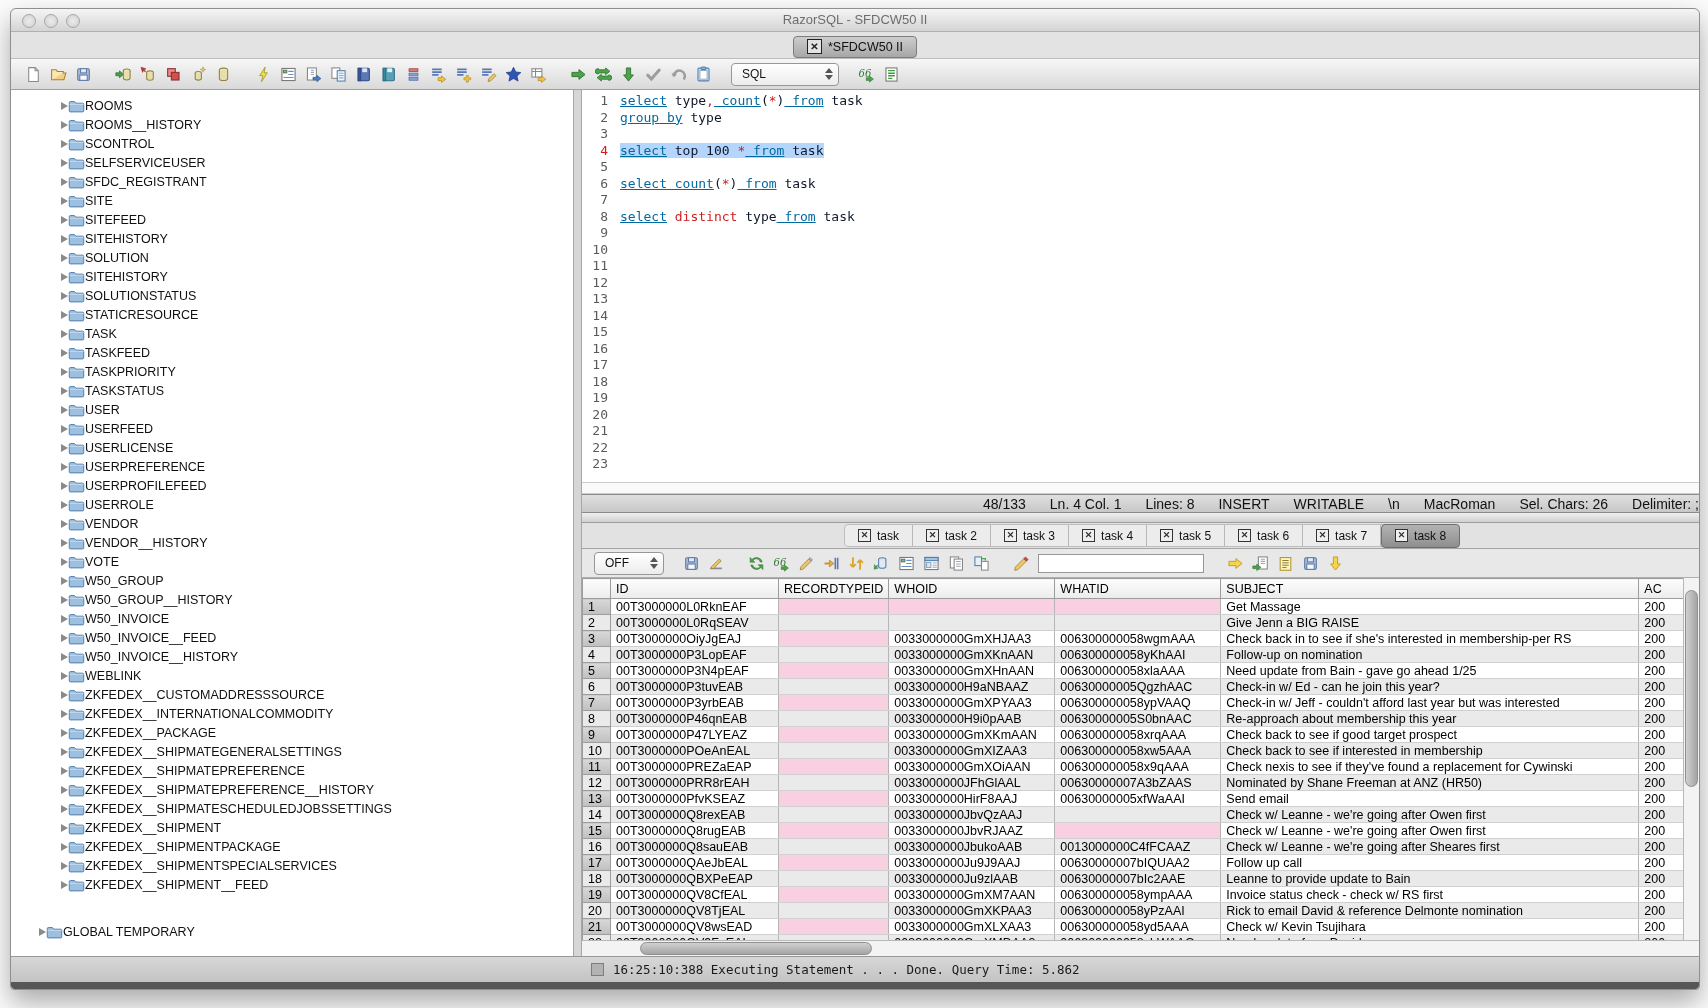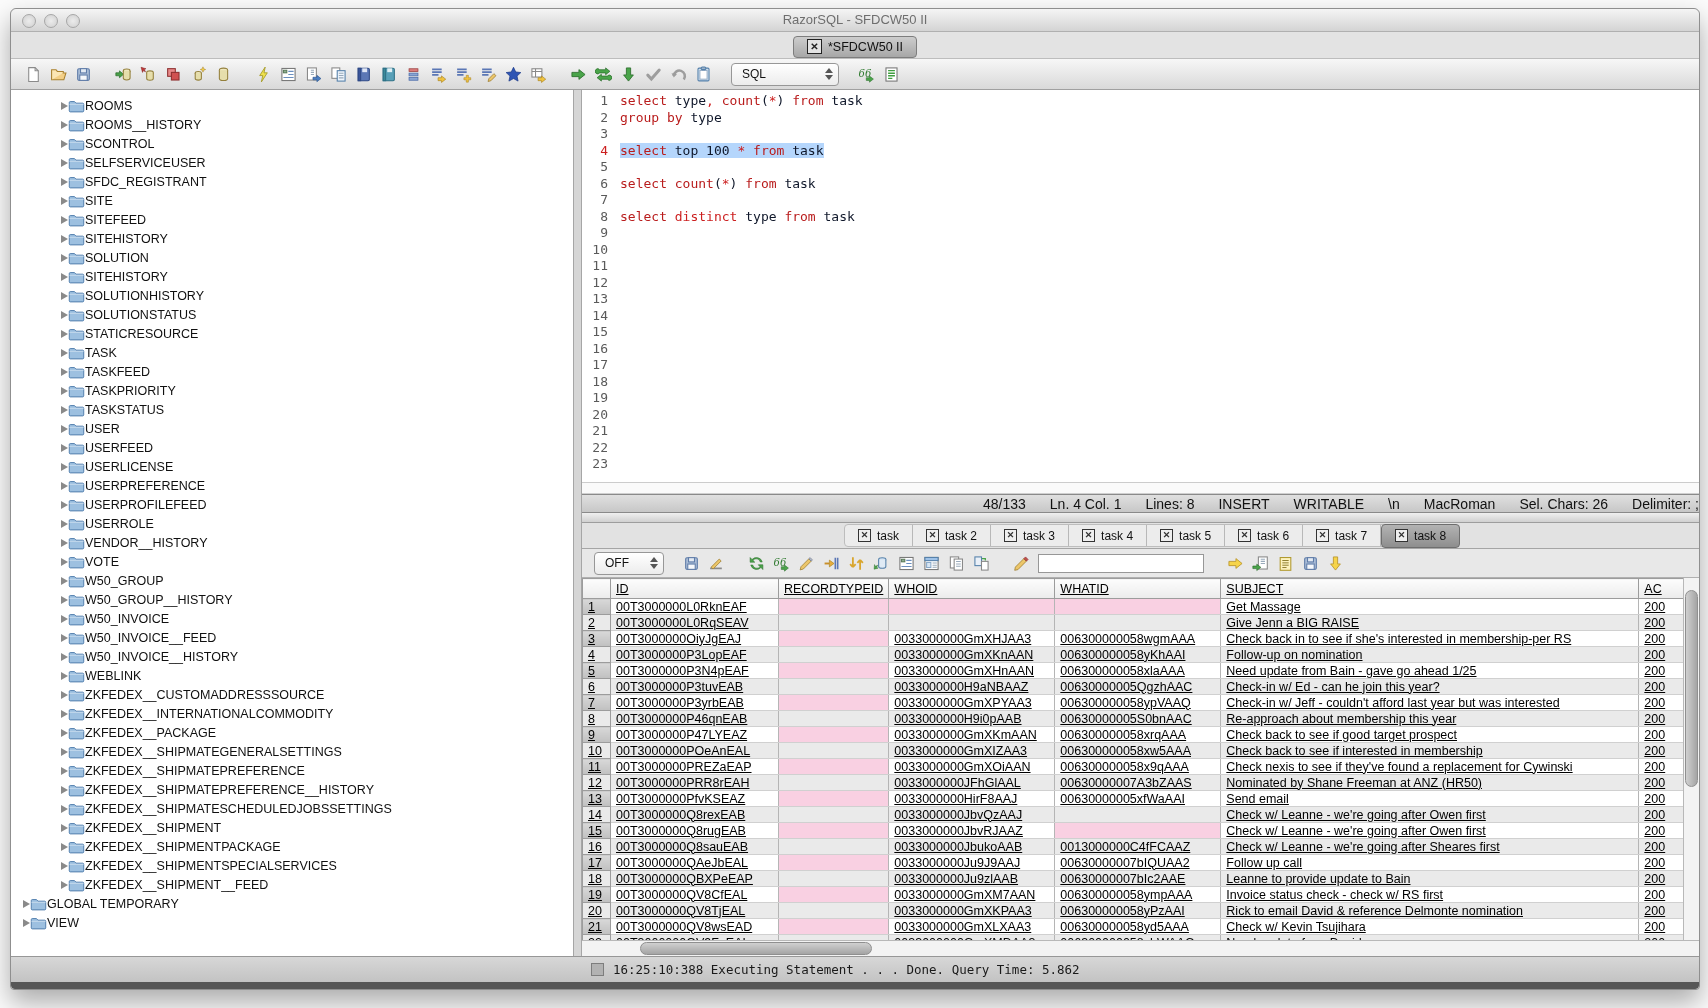--- a/index.html
+++ b/index.html
@@ -33,33 +33,33 @@
   .stepper i{display:block;width:0;height:0;}
   .stepper .up{border-left:4px solid transparent;border-right:4px solid transparent;border-bottom:5px solid #555;}
   .stepper .dn{border-left:4px solid transparent;border-right:4px solid transparent;border-top:5px solid #555;}
   
   .main{flex:1;display:flex;min-height:0;}
   .tree-panel{width:562px;flex:none;background:#fff;overflow:hidden;padding-top:6px;}
   .vsplit{width:7px;flex:none;background:#d6d6d6;border-left:1px solid #a6a6a6;border-right:1px solid #a6a6a6;}
   .right{flex:1;display:flex;flex-direction:column;min-width:0;background:#fff;}
   
   .trow{height:19px;display:flex;align-items:center;padding-left:50px;font-size:12.5px;color:#101010;white-space:nowrap;}
-  .trow.outer{padding-left:12px;}
+  .trow.outer{padding-left:28px;margin-top:28px;}
   .tri{width:0;height:0;border-left:7px solid #8a8a8a;border-top:4.5px solid transparent;border-bottom:4.5px solid transparent;flex:none;}
   .ficon{display:inline-flex;width:17px;height:17px;flex:none;}
   
   .editor{height:389px;flex:none;display:flex;border-bottom:1px solid #cccccc;
     font-family:"DejaVu Sans Mono",monospace;font-size:13px;line-height:16.5px;padding-top:3px;overflow:hidden;background:#fff;}
   .gutter{width:26px;flex:none;text-align:right;padding-right:5px;color:#5a5a5a;}
   .gutter div{height:16.5px;}
   .gutter .cur{color:#cc1f1f;}
   .code{flex:1;padding-left:7px;white-space:pre;color:#000;}
   .code .line{height:16.5px;}
   .code .sel{background:#b5d6fc;}
-  .tok-k{color:#b91c1c;}
+  .tok-k{color:#0369a1;text-decoration:underline;}
   .tok-r{color:#cc1f1f;}
   .tok-p{color:#0f172a;}
   .editor-hscroll{height:10px;flex:none;background:#fafafa;border-bottom:1px solid #cfcfcf;}
   .editor-status{height:17px;flex:none;background:linear-gradient(#e0e0e0,#c7c7c7);border-top:1px solid #8a8a8a;
     border-bottom:1px solid #8a8a8a;display:flex;align-items:center;justify-content:flex-end;gap:24px;
     font-size:14px;color:#111;}
   .hsplit{height:9px;flex:none;background:linear-gradient(#f0f0f0,#d0d0d0);border-bottom:1px solid #9d9d9d;}
   
   .rtabs{height:25px;flex:none;background:#e2e2e2;border-bottom:1px solid #a5a5a5;display:flex;align-items:center;padding-left:262px;}
   .rtab-group{display:flex;align-items:center;border:1px solid #bdbdbd;border-radius:4px;background:#ececec;height:21px;}
@@ -68,21 +68,21 @@
   .rtab:last-child{border-right:none;}
   .rtab.active{background:linear-gradient(#b3b3b3,#8e8e8e);border-radius:4px;border:1px solid #6e6e6e;
     margin:-1px -1px -1px 0;height:22px;}
   
   .rtoolbar{height:28px;flex:none;background:#e8e8e8;border-bottom:1px solid #b0b0b0;display:flex;
     align-items:center;padding-left:12px;}
   .rinput{width:158px;height:17px;border:1px solid #979797;background:#fff;margin:0 4px;flex:none;
     font-size:12px;padding:0 3px;outline:none;}
   
   .grid-wrap{flex:1;min-height:0;display:flex;background:#fff;position:relative;overflow:hidden;}
-  table.grid{border-collapse:collapse;table-layout:fixed;font-size:12.5px;align-self:flex-start;text-decoration:underline;}
+  table.grid{border-collapse:collapse;table-layout:fixed;font-size:12.5px;align-self:flex-start;}
   table.grid th{background:linear-gradient(#fdfdfd,#ebebeb);border:1px solid #9c9c9c;font-weight:normal;
     text-align:left;padding:1px 5px;height:17px;overflow:hidden;white-space:nowrap;}
   table.grid td{border-left:1px solid #b5b5b5;border-right:1px solid #b5b5b5;border-top:1px solid #d0d0d0;
     border-bottom:1px solid #d0d0d0;padding:0 5px;height:15px;white-space:nowrap;overflow:hidden;background:#fff;}
   table.grid tr.alt td{background:#eaeaea;}
   table.grid td.rownum{background:linear-gradient(#d8d8d8,#c0c0c0);border:1px solid #9c9c9c;}
   table.grid td.pink{background:#f9d0e2;}
   .vscroll{position:absolute;right:0;top:0;bottom:0;width:15px;background:#f3f3f3;border-left:1px solid #b8b8b8;}
   .vthumb{position:absolute;left:1px;right:1px;top:12px;height:195px;border-radius:7px;border:1px solid #8f8f8f;
     background:linear-gradient(90deg,#d0d0d0,#a4a4a4);}
@@ -411,30 +411,20 @@
             <span>SITEHISTORY</span>
           </div>
           <div class="trow">
             <span class="tri"></span>
             <span class="ficon">
               <svg width="17" height="17" viewBox="0 0 16 16">
                 <path d="M1.2 5.2c0-.5.4-.9.9-.9h4l1.4 1.5h6.4c.5 0 .9.4.9.9v6.4c0 .5-.4.9-.9.9H2.1c-.5 0-.9-.4-.9-.9z" fill="#9dc0e0" stroke="#4f7cab" stroke-width=".9"></path>
                 <path d="M1.4 6.9h13.2" stroke="#c6daec" stroke-width=".9"></path>
               </svg>
             </span>
-            <span>SOLUTIONHISTORY</span>
-          </div>
-          <div class="trow">
-            <span class="tri"></span>
-            <span class="ficon">
-              <svg width="17" height="17" viewBox="0 0 16 16">
-                <path d="M1.2 5.2c0-.5.4-.9.9-.9h4l1.4 1.5h6.4c.5 0 .9.4.9.9v6.4c0 .5-.4.9-.9.9H2.1c-.5 0-.9-.4-.9-.9z" fill="#9dc0e0" stroke="#4f7cab" stroke-width=".9"></path>
-                <path d="M1.4 6.9h13.2" stroke="#c6daec" stroke-width=".9"></path>
-              </svg>
-            </span>
             <span>SOLUTIONSTATUS</span>
           </div>
           <div class="trow">
             <span class="tri"></span>
             <span class="ficon">
               <svg width="17" height="17" viewBox="0 0 16 16">
                 <path d="M1.2 5.2c0-.5.4-.9.9-.9h4l1.4 1.5h6.4c.5 0 .9.4.9.9v6.4c0 .5-.4.9-.9.9H2.1c-.5 0-.9-.4-.9-.9z" fill="#9dc0e0" stroke="#4f7cab" stroke-width=".9"></path>
                 <path d="M1.4 6.9h13.2" stroke="#c6daec" stroke-width=".9"></path>
               </svg>
             </span>
@@ -532,20 +522,30 @@
           </div>
           <div class="trow">
             <span class="tri"></span>
             <span class="ficon">
               <svg width="17" height="17" viewBox="0 0 16 16">
                 <path d="M1.2 5.2c0-.5.4-.9.9-.9h4l1.4 1.5h6.4c.5 0 .9.4.9.9v6.4c0 .5-.4.9-.9.9H2.1c-.5 0-.9-.4-.9-.9z" fill="#9dc0e0" stroke="#4f7cab" stroke-width=".9"></path>
                 <path d="M1.4 6.9h13.2" stroke="#c6daec" stroke-width=".9"></path>
               </svg>
             </span>
             <span>USERROLE</span>
+          </div>
+          <div class="trow">
+            <span class="tri"></span>
+            <span class="ficon">
+              <svg width="17" height="17" viewBox="0 0 16 16">
+                <path d="M1.2 5.2c0-.5.4-.9.9-.9h4l1.4 1.5h6.4c.5 0 .9.4.9.9v6.4c0 .5-.4.9-.9.9H2.1c-.5 0-.9-.4-.9-.9z" fill="#9dc0e0" stroke="#4f7cab" stroke-width=".9"></path>
+                <path d="M1.4 6.9h13.2" stroke="#c6daec" stroke-width=".9"></path>
+              </svg>
+            </span>
+            <span>VENDOR</span>
           </div>
           <div class="trow">
             <span class="tri"></span>
             <span class="ficon">
               <svg width="17" height="17" viewBox="0 0 16 16">
                 <path d="M1.2 5.2c0-.5.4-.9.9-.9h4l1.4 1.5h6.4c.5 0 .9.4.9.9v6.4c0 .5-.4.9-.9.9H2.1c-.5 0-.9-.4-.9-.9z" fill="#9dc0e0" stroke="#4f7cab" stroke-width=".9"></path>
                 <path d="M1.4 6.9h13.2" stroke="#c6daec" stroke-width=".9"></path>
               </svg>
             </span>
             <span>VENDOR__HISTORY</span>

